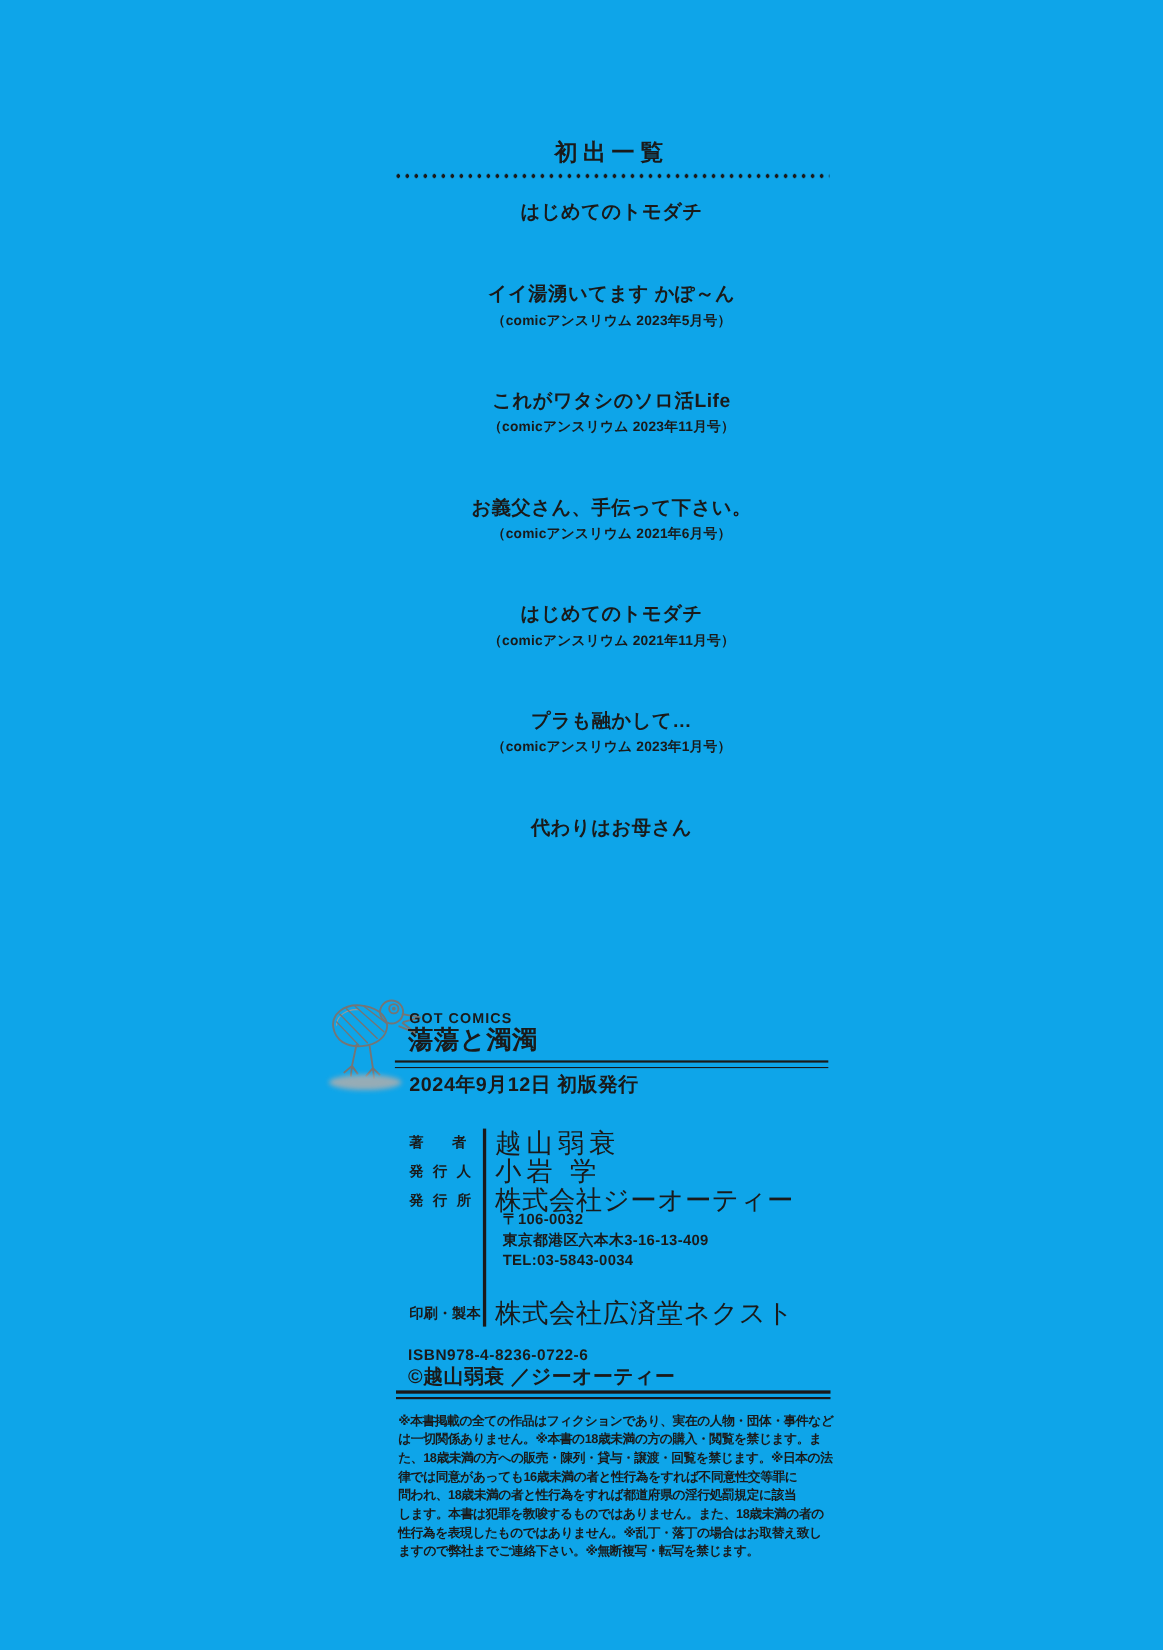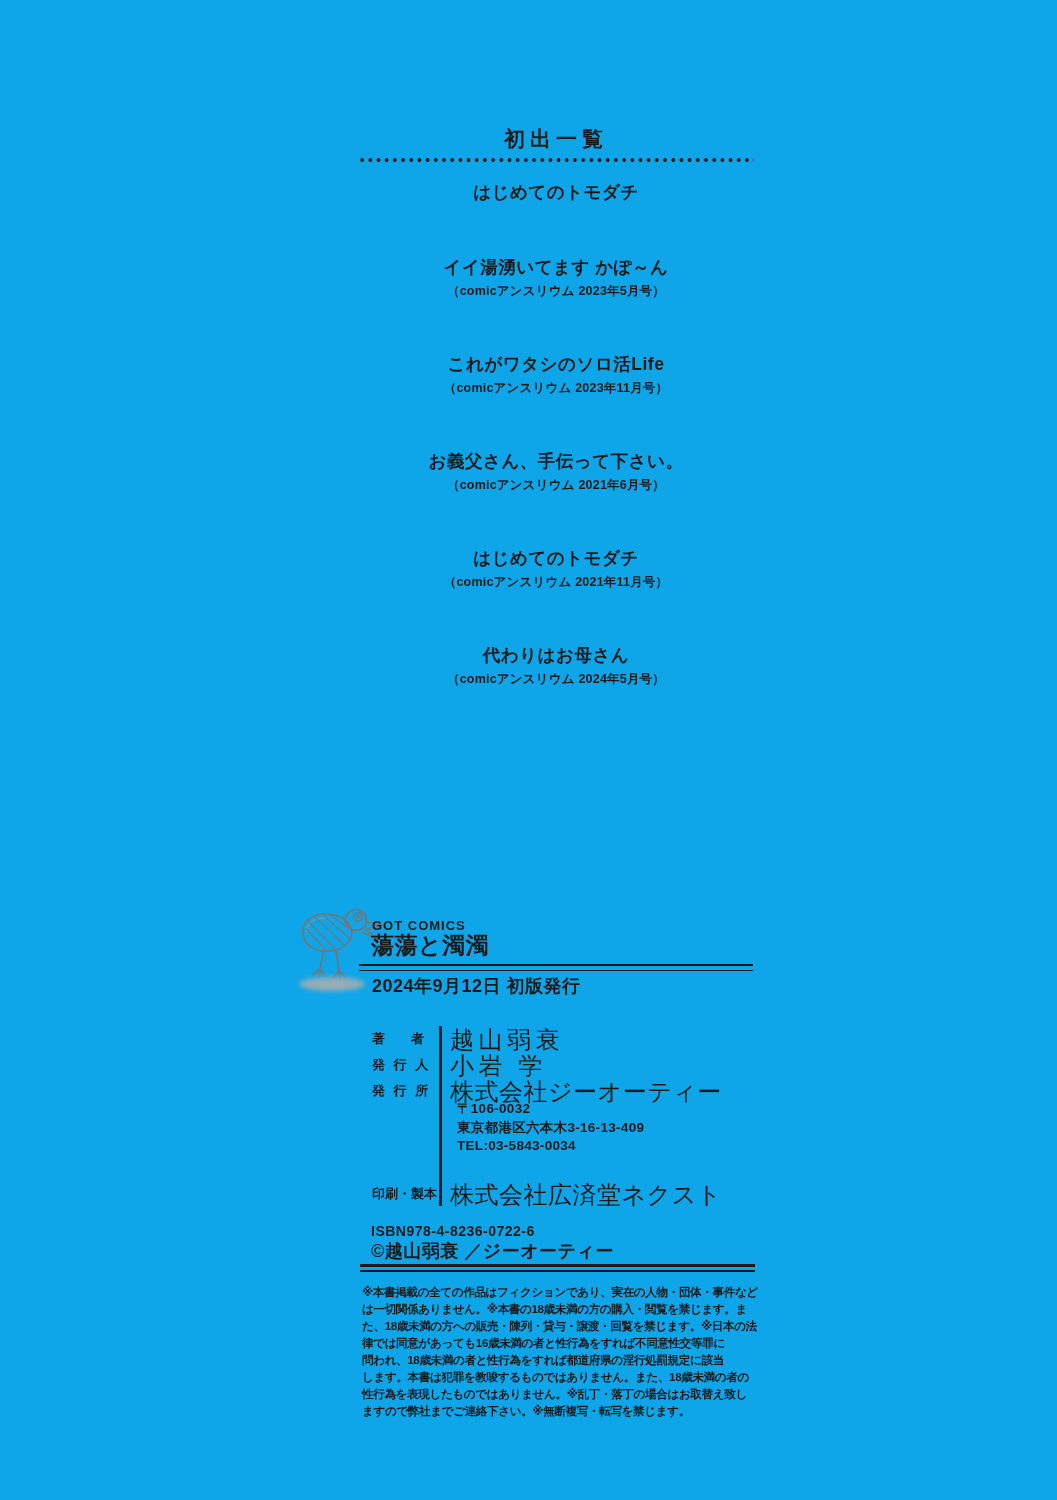--- a/index.html
+++ b/index.html
@@ -147,22 +147,25 @@
     </div>
     <div class="entry">
       <div class="entry-title">お義父さん、手伝って下さい。</div>
       <div class="entry-src">（comicアンスリウム 2021年6月号）</div>
     </div>
     <div class="entry">
       <div class="entry-title">はじめてのトモダチ</div>
       <div class="entry-src">（comicアンスリウム 2021年11月号）</div>
     </div>
     <div class="entry">
+      <div class="entry-title">プラも融かして…</div>
+      <div class="entry-src">（comicアンスリウム 2023年1月号）</div>
+    </div>
+    <div class="entry">
       <div class="entry-title">代わりはお母さん</div>
-      <div class="entry-src">（comicアンスリウム 2024年5月号）</div>
     </div>
   </section>
 
   <svg class="logo-svg" width="92" height="78" viewBox="0 0 92 78" fill="none" stroke="#757575" stroke-width="1.7" stroke-linecap="round" stroke-linejoin="round">
 
     <path d="M7 31 C 5 19, 17 10, 31 11 C 45 12, 55 19, 56 29 C 56 39, 47 47, 33 48 C 19 49, 9 43, 7 31 Z"></path>
     <path d="M10 29 C 10 20, 20 14, 30 15" stroke="#9a9a9a" stroke-width="1"></path>
 
     <path d="M13 19 L 38 45" stroke-width="1.2"></path>
     <path d="M19 14 L 47 41" stroke-width="1.2"></path>

